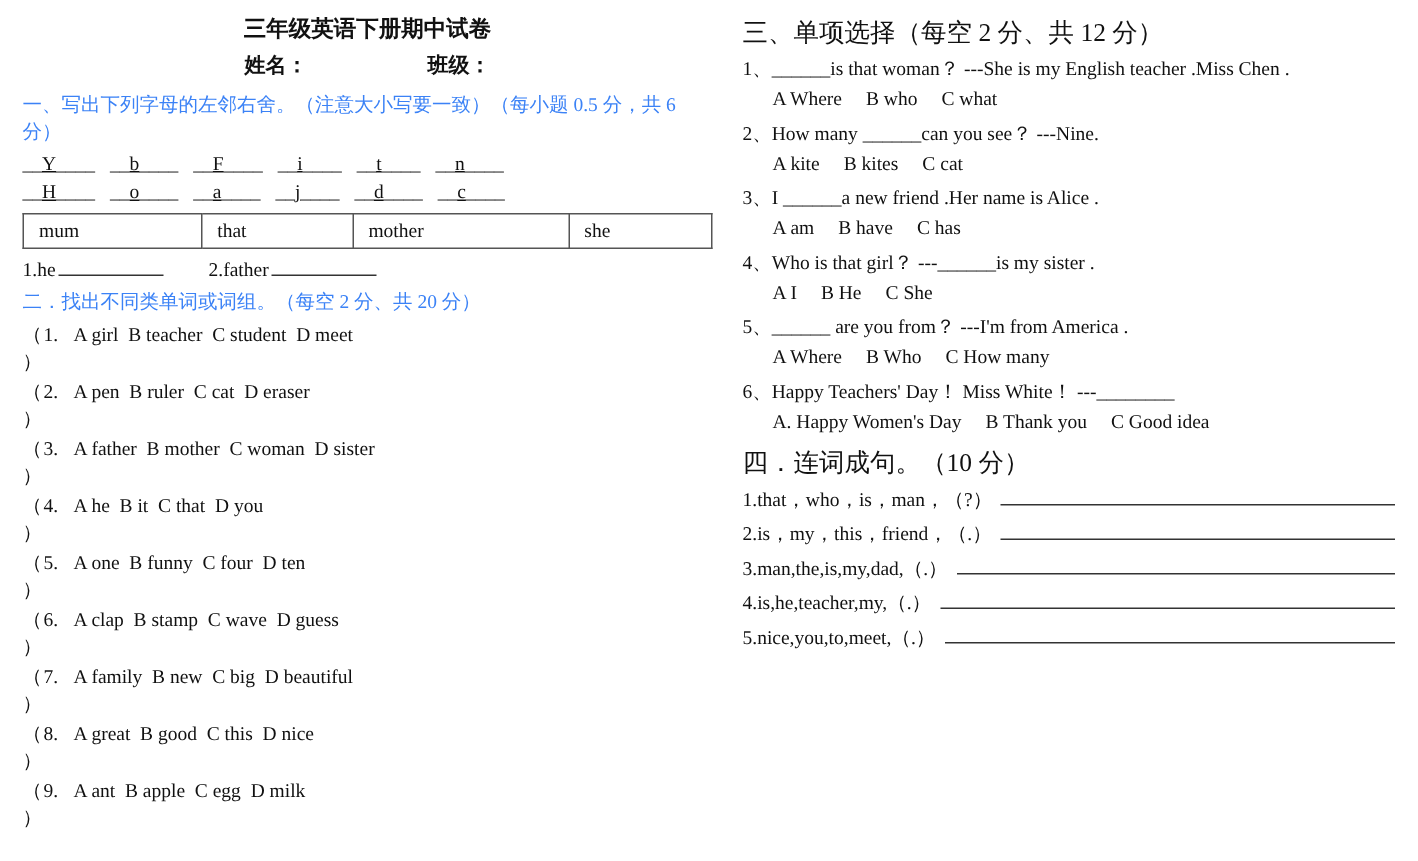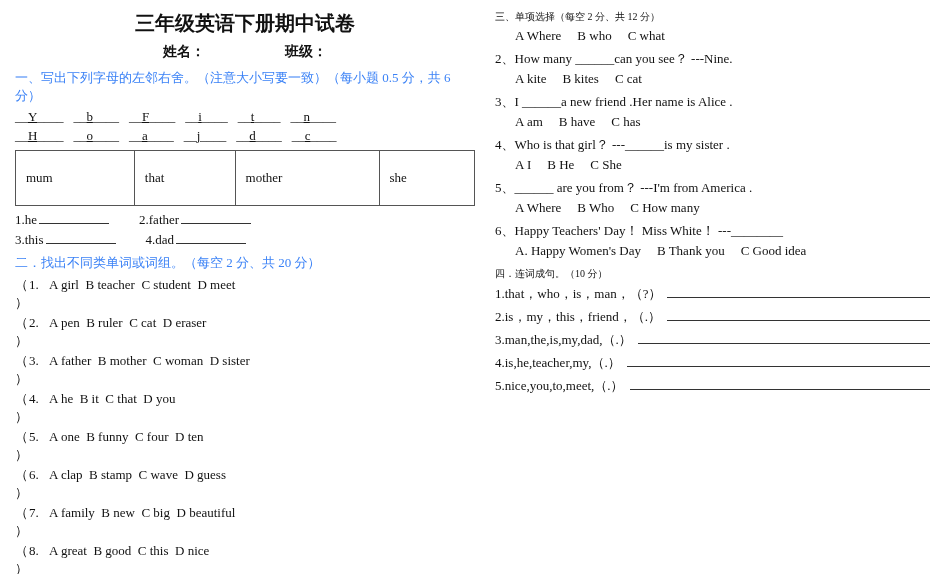--- a/index.html
+++ b/index.html
@@ -18,21 +18,21 @@
     }
     .left-col {
       width: 460px;
       flex-shrink: 0;
     }
     .right-col {
       flex: 1;
     }
     .title {
       text-align: center;
-      font-size: 20px;
+      font-size: 15px;
       font-weight: bold;
       margin-bottom: 6px;
     }
     .name-row {
       display: flex;
       justify-content: center;
       gap: 80px;
       font-size: 14px;
       font-weight: bold;
       margin-bottom: 8px;
@@ -51,21 +51,21 @@
       flex-wrap: wrap;
       font-size: 13px;
     }
     .word-table {
       width: 100%;
       border-collapse: collapse;
       margin: 6px 0;
     }
     .word-table td {
       border: 1px solid #555;
-      padding: 19px 10px;
+      padding: 3px 10px;
       font-size: 13px;
     }
     .fill-row {
       display: flex;
       gap: 30px;
       margin: 4px 0;
       font-size: 13px;
     }
     .fill-item {
       display: flex;
@@ -92,21 +92,21 @@
     }
     .num {
       width: 20px;
       display: inline-block;
     }
     .choice-label {
       font-size: 13px;
     }
     
     .r-section-title {
-      font-size: 10px;
+      font-size: 17px;
       margin-bottom: 4px;
     }
     .r-question {
       margin-bottom: 6px;
     }
     .r-q-text {
       font-size: 13px;
       margin-bottom: 3px;
     }
     .r-choices {
@@ -171,30 +171,20 @@
     <div class="fill-row">
       <div class="fill-item">
         <span>1.he</span>
         <span class="fill-blank"></span>
       </div>
       <div class="fill-item">
         <span>2.father</span>
         <span class="fill-blank"></span>
       </div>
     </div>
-    <div class="fill-row" style="margin-bottom:6px;">
-      <div class="fill-item">
-        <span>3.this</span>
-        <span class="fill-blank"></span>
-      </div>
-      <div class="fill-item">
-        <span>4.dad</span>
-        <span class="fill-blank"></span>
-      </div>
-    </div>
 
     <div class="section-title">二．找出不同类单词或词组。（每空 2 分、共 20 分）</div>
     <div class="odd-even-list" id="odd-even-list">
         <div class="odd-even-item"><span class="paren">（ ）</span>
     <span class="num">1.</span>
     <span class="choice-label">A girl</span>
     &nbsp;&nbsp;
     <span class="choice-label">B teacher</span>
     &nbsp;&nbsp;
     <span class="choice-label">C student</span>
@@ -273,20 +263,21 @@
     &nbsp;&nbsp;
     <span class="choice-label">D milk</span></div>
       </div>
   </div>
 
   <div class="right-col">
 
     <div class="r-section-title">三、单项选择（每空 2 分、共 12 分）</div>
     <div id="r-questions">
         <div class="r-question">
+          <div class="r-q-text">1、______is that woman？  ---She is my English teacher .Miss Chen .</div>
     <div class="r-choices">
             <span class="choice-label">A  Where</span>
             <span class="choice-label">B  who</span>
             <span class="choice-label">C  what</span>
           </div>
         </div>
         <div class="r-question">
           <div class="r-q-text">2、How many ______can you see？   ---Nine.</div>
     <div class="r-choices">
             <span class="choice-label">A  kite</span>

